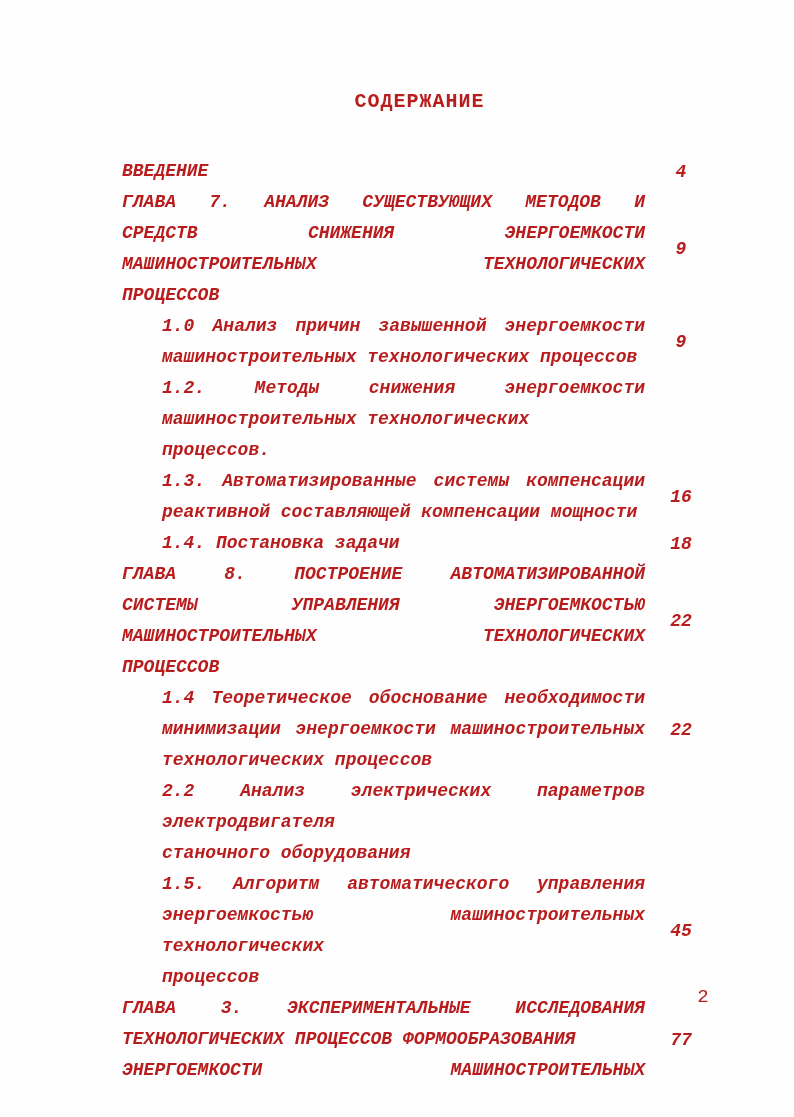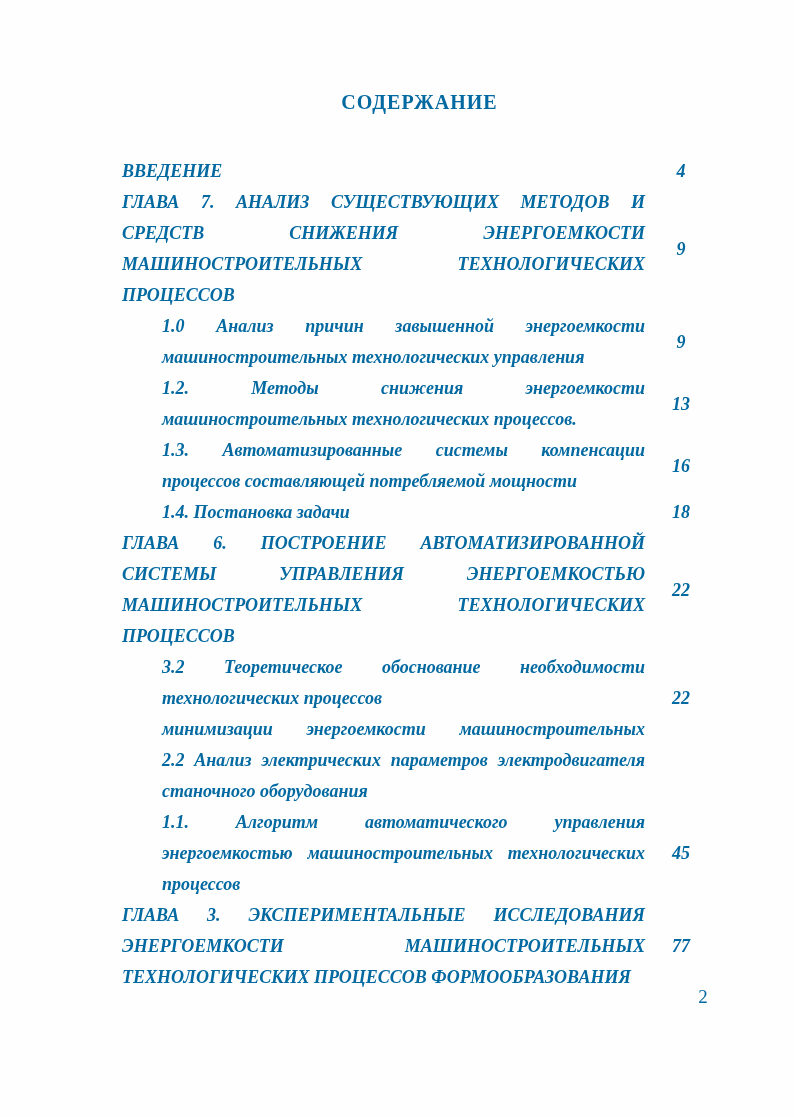--- a/index.html
+++ b/index.html
@@ -6,22 +6,22 @@
     margin: 0;
     padding: 0;
     background: #ffffff;
   }
   .page {
     position: relative;
     width: 794px;
     height: 1117px;
     background: #fefefe;
     overflow: hidden;
-    font-family: Liberation Serif, serif;
-    color: #0369a1;
+    font-family: Liberation Mono, monospace;
+    color: #b91c1c;
     box-sizing: border-box;
     padding-top: 90px;
   }
   .doc-title {
     width: 595px;
     margin: 0 0 0 122px;
     text-align: center;
     font-weight: bold;
     font-size: 20px;
     line-height: 24px;
@@ -97,88 +97,87 @@
           <div class="line jl">СРЕДСТВ СНИЖЕНИЯ ЭНЕРГОЕМКОСТИ</div>
           <div class="line jl">МАШИНОСТРОИТЕЛЬНЫХ ТЕХНОЛОГИЧЕСКИХ</div>
           <div class="line">ПРОЦЕССОВ</div>
         </div>
       <div class="pagecell">9</div>
     </div>
 
     <div class="entry indent">
       <div class="label">
           <div class="line jl">1.0 Анализ причин завышенной энергоемкости</div>
-          <div class="line">машиностроительных технологических управления</div>
+          <div class="line">машиностроительных технологических процессов</div>
         </div>
       <div class="pagecell">9</div>
     </div>
 
     <div class="entry indent">
       <div class="label">
           <div class="line jl">1.2. Методы снижения энергоемкости</div>
           <div class="line">машиностроительных технологических процессов.</div>
         </div>
-      <div class="pagecell">13</div>
     </div>
 
     <div class="entry indent">
       <div class="label">
           <div class="line jl">1.3. Автоматизированные системы компенсации</div>
-          <div class="line">процессов составляющей потребляемой мощности</div>
+          <div class="line">реактивной составляющей компенсации мощности</div>
         </div>
       <div class="pagecell">16</div>
     </div>
 
     <div class="entry indent">
       <div class="label">
           <div class="line">1.4. Постановка задачи</div>
         </div>
       <div class="pagecell">18</div>
     </div>
 
     <div class="entry">
       <div class="label">
-          <div class="line jl">ГЛАВА 6. ПОСТРОЕНИЕ АВТОМАТИЗИРОВАННОЙ</div>
+          <div class="line jl">ГЛАВА 8. ПОСТРОЕНИЕ АВТОМАТИЗИРОВАННОЙ</div>
           <div class="line jl">СИСТЕМЫ УПРАВЛЕНИЯ ЭНЕРГОЕМКОСТЬЮ</div>
           <div class="line jl">МАШИНОСТРОИТЕЛЬНЫХ ТЕХНОЛОГИЧЕСКИХ</div>
           <div class="line">ПРОЦЕССОВ</div>
         </div>
       <div class="pagecell">22</div>
     </div>
 
     <div class="entry indent">
       <div class="label">
-          <div class="line jl">3.2 Теоретическое обоснование необходимости</div>
+          <div class="line jl">1.4 Теоретическое обоснование необходимости</div>
+          <div class="line jl">минимизации энергоемкости машиностроительных</div>
           <div class="line">технологических процессов</div>
-          <div class="line jl">минимизации энергоемкости машиностроительных</div>
         </div>
       <div class="pagecell">22</div>
     </div>
 
     <div class="entry indent">
       <div class="label">
           <div class="line jl">2.2 Анализ электрических параметров электродвигателя</div>
           <div class="line">станочного оборудования</div>
         </div>
     </div>
 
     <div class="entry indent">
       <div class="label">
-          <div class="line jl">1.1. Алгоритм автоматического управления</div>
+          <div class="line jl">1.5. Алгоритм автоматического управления</div>
           <div class="line jl">энергоемкостью машиностроительных технологических</div>
           <div class="line">процессов</div>
         </div>
       <div class="pagecell">45</div>
     </div>
 
     <div class="entry">
       <div class="label">
           <div class="line jl">ГЛАВА 3. ЭКСПЕРИМЕНТАЛЬНЫЕ ИССЛЕДОВАНИЯ</div>
+          <div class="line">ТЕХНОЛОГИЧЕСКИХ ПРОЦЕССОВ ФОРМООБРАЗОВАНИЯ</div>
           <div class="line jl">ЭНЕРГОЕМКОСТИ МАШИНОСТРОИТЕЛЬНЫХ</div>
-          <div class="line">ТЕХНОЛОГИЧЕСКИХ ПРОЦЕССОВ ФОРМООБРАЗОВАНИЯ</div>
         </div>
       <div class="pagecell">77</div>
     </div>
 
   </div>
 
   <div class="folio">2</div>
 
 </div>
 

